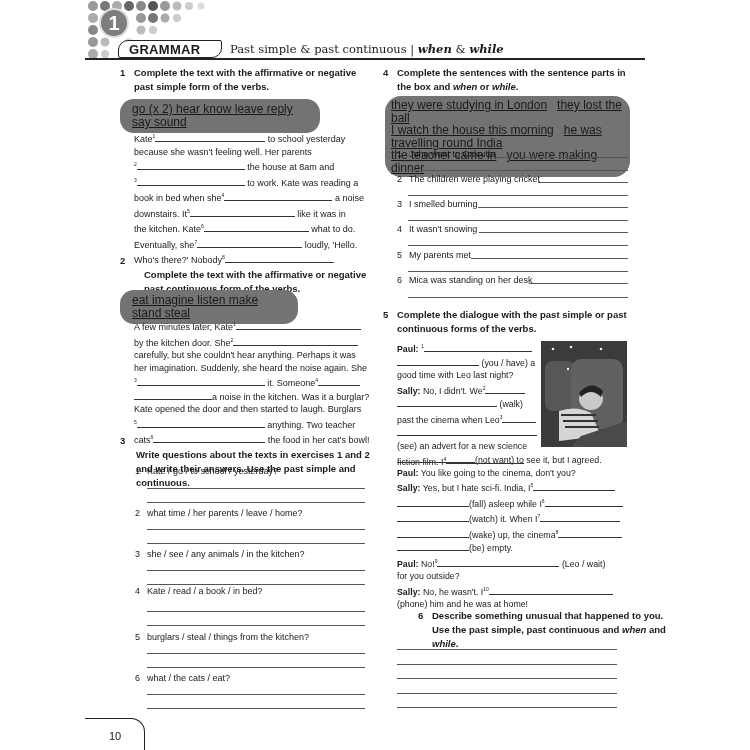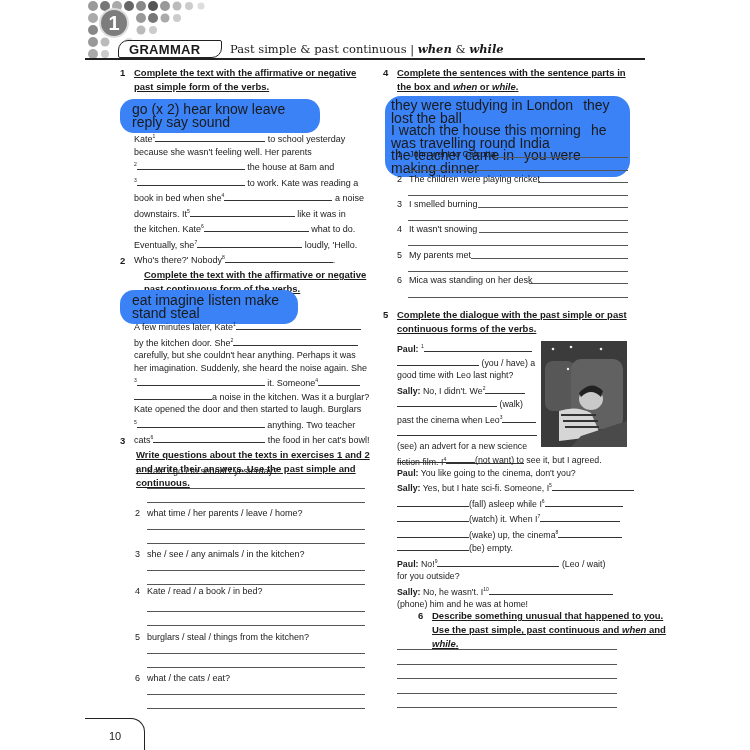--- a/index.html
+++ b/index.html
@@ -12,22 +12,22 @@
     font-size:20px; font-weight:bold; text-align:center; line-height:26px; }
   .grammar-tab { left:118px; top:40px; width:104px; height:18px; border:1.5px solid #222;
     border-radius:10px 2px 10px 2px; background:#fff; font-size:13px; font-weight:bold;
     letter-spacing:0.3px; line-height:18px; padding-left:10px; box-sizing:border-box; }
   .header-rule { left:85px; top:58px; width:560px; height:1.5px; background:#222; }
   .header-title { left:230px; top:42px; font-family:"DejaVu Serif", serif; font-size:11.5px; }
   .header-title i { font-weight:bold; }
 
   .ex-head { font-size:9.5px; font-weight:bold; line-height:14px; }
   .ex-num { display:inline-block; width:14px; }
-  .ex-text { display:inline-block; vertical-align:top;text-decoration:underline; }
-  .wordbox { background:#3b82f6; border-radius:14px; font-size:14px; line-height:13px; padding:4px 12px; box-sizing:border-box; }
+  .ex-text { display:inline-block; vertical-align:top; }
+  .wordbox { background:#737373; border-radius:14px; font-size:12px; line-height:13px; padding:4px 12px; box-sizing:border-box;text-decoration:underline; }
   .para { font-size:9px; line-height:12.5px; }
   .blank { display:inline-block; border-bottom:1px solid #333; height:9px; vertical-align:baseline; }
   sup { font-size:5px; vertical-align:super; }
   .item { font-size:9px; line-height:12px; }
   .item .n { display:inline-block; width:12px; }
   .line { height:1px; background:#555; }
   .speaker { font-weight:bold; }
   .photo { left:541px; top:341px; width:86px; height:106px;
     background:radial-gradient(ellipse at 55% 55%, #c8c8c8 0%, #6e6e6e 35%, #3a3a3a 70%, #2a2a2a 100%); }
   .page-corner { left:85px; top:718px; width:60px; height:40px; border-top:1.5px solid #222;
@@ -195,21 +195,21 @@
   <div><span class="blank" style="width:100px"></span> <span>(walk)</span></div>
   <div><span>past the cinema when Leo</span><sup>3</sup><span class="blank" style="width:34px"></span></div>
   <div><span class="blank" style="width:140px"></span></div>
   <div><span>(see) an advert for a new science</span></div>
   <div><span>fiction film. I</span><sup>4</sup><span class="blank" style="width:78px"></span></div>
 </div>
 
 <div class="abs para" style="left:397px; top:453px; width:240px; font-size:8.8px; line-height:12.6px;">
   <div><span class="blank" style="width:78px"></span><span>(not want) to see it, but I agreed.</span></div>
   <div><span class="speaker">Paul:</span> <span>You like going to the cinema, don't you?</span></div>
-  <div><span class="speaker">Sally:</span> <span>Yes, but I hate sci-fi. Someone, I</span><sup>5</sup><span class="blank" style="width:82px"></span></div>
+  <div><span class="speaker">Sally:</span> <span>Yes, but I hate sci-fi. India, I</span><sup>5</sup><span class="blank" style="width:82px"></span></div>
   <div><span class="blank" style="width:72px"></span><span>(fall) asleep while I</span><sup>6</sup><span class="blank" style="width:78px"></span></div>
   <div><span class="blank" style="width:72px"></span><span>(watch) it. When I</span><sup>7</sup><span class="blank" style="width:80px"></span></div>
   <div><span class="blank" style="width:72px"></span><span>(wake) up, the cinema</span><sup>8</sup><span class="blank" style="width:64px"></span></div>
   <div><span class="blank" style="width:72px"></span><span>(be) empty.</span></div>
   <div><span class="speaker">Paul:</span> <span>No!</span><sup>9</sup><span class="blank" style="width:122px"></span> <span>(Leo / wait)</span></div>
   <div><span>for you outside?</span></div>
   <div><span class="speaker">Sally:</span> <span>No, he wasn't. I</span><sup>10</sup><span class="blank" style="width:124px"></span></div>
   <div><span>(phone) him and he was at home!</span></div>
 </div>
 

